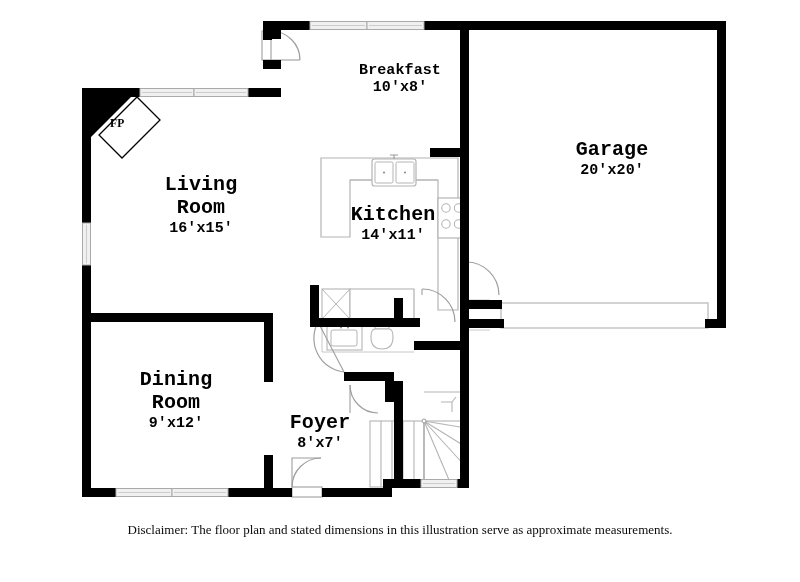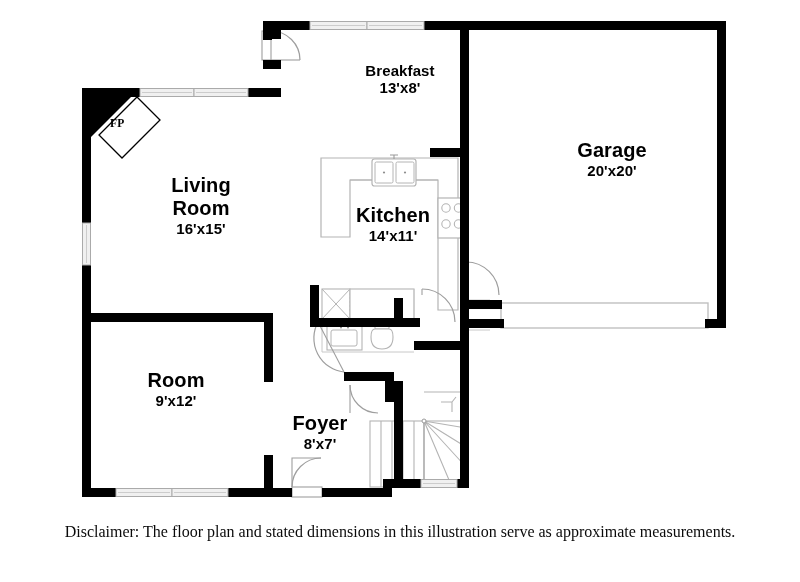--- a/index.html
+++ b/index.html
@@ -24,21 +24,21 @@
     position: absolute;
     left: 0;
     top: 0;
     width: 800px;
     height: 582px;
     display: block;
   }
   .room-label {
     position: absolute;
     text-align: center;
-    font-family: Liberation Sans, sans-serif;
+    font-family: Liberation Mono, monospace;
     font-weight: bold;
     color: #000000;
     line-height: 1.14;
     white-space: nowrap;
     letter-spacing: 0.1px;
     pointer-events: none;
   }
   .room-label .rl-name { display: block; font-size: 20px; }
   .room-label .rl-dim  { display: block; font-size: 15px; }
   .label-breakfast { left: 0; top: 62px;  width: 800px; }
@@ -61,21 +61,21 @@
     pointer-events: none;
     text-align: center;
   }
   .disclaimer {
     position: absolute;
     left: 0;
     top: 521px;
     width: 800px;
     text-align: center;
     font-family: "Liberation Serif", "DejaVu Serif", serif;
-    font-size: 16px;
+    font-size: 13px;
     color: #0a0a0a;
     line-height: 1.42;
   }
   .disclaimer div { white-space: nowrap; }
 </style>
 </head>
 <body>
 
 <div id="plan-root">
 
@@ -284,40 +284,41 @@
         <rect x="421" y="479.5" width="36" height="8" fill="#f0f0f0" stroke="#aaaaaa" stroke-width="1"></rect>
         <path d="M423,483.5 L455,483.5" stroke="#cccccc" stroke-width="1"></path>
       </g>
 
     </g>
 
   </svg>
 
   <div class="room-label label-breakfast">
     <span class="rl-name">Breakfast</span>
-    <span class="rl-dim">13'x8'</span>
+    <span class="rl-dim">10'x8'</span>
   </div>
 
   <div class="room-label label-living">
     <span class="rl-name">Living</span>
     <span class="rl-name">Room</span>
     <span class="rl-dim">16'x15'</span>
   </div>
 
   <div class="room-label label-kitchen">
     <span class="rl-name">Kitchen</span>
     <span class="rl-dim">14'x11'</span>
   </div>
 
   <div class="room-label label-garage">
     <span class="rl-name">Garage</span>
     <span class="rl-dim">20'x20'</span>
   </div>
 
   <div class="room-label label-dining">
+    <span class="rl-name">Dining</span>
     <span class="rl-name">Room</span>
     <span class="rl-dim">9'x12'</span>
   </div>
 
   <div class="room-label label-foyer">
     <span class="rl-name">Foyer</span>
     <span class="rl-dim">8'x7'</span>
   </div>
 
   <div class="fp-label">FP</div>

